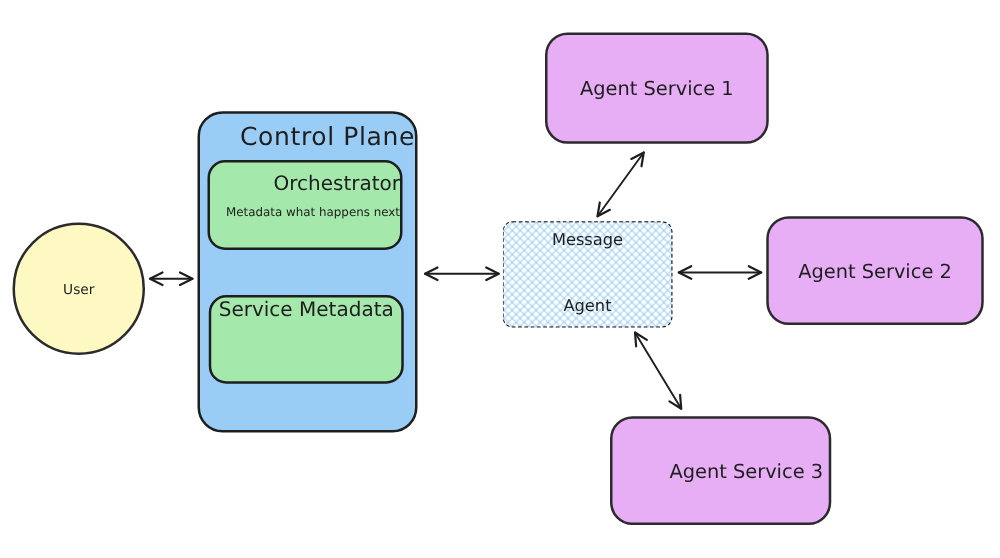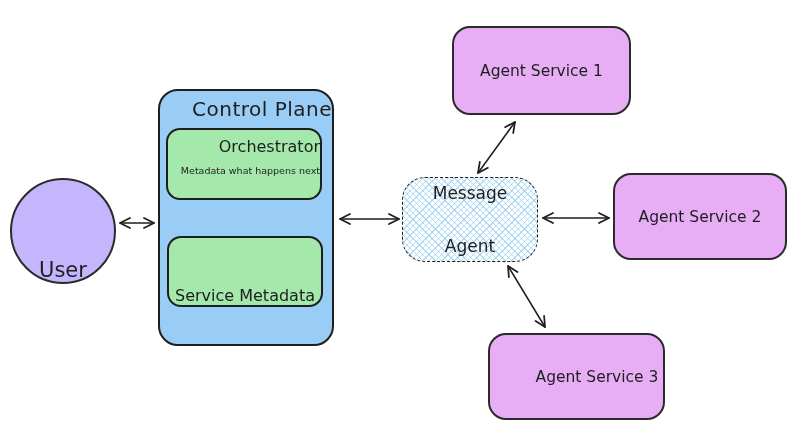--- a/index.html
+++ b/index.html
@@ -21,25 +21,24 @@
     box-sizing: border-box;
     display: flex;
     align-items: center;
     justify-content: center;
     text-align: center;
   }
   
   #user-node {
     left: 10px; top: 178px;
     width: 106px; height: 106px;
-    background: #c4b5fd;
+    background: #fef9c3;
     border: 2px solid #2b2b2b;
     border-radius: 50%;
-    font-size: 21px;
-    align-items: flex-end;
+    font-size: 11px;
   }
   
   #control-plane {
     left: 158px; top: 89px;
     width: 176px; height: 257px;
     background: #99cdf6;
     border: 2px solid #1e1e1e;
     border-radius: 20px;
     display: block;
   }
@@ -67,47 +66,47 @@
     font-size: 16px;
   }
   #orchestrator-subtitle {
     margin-top: 9px;
     font-size: 9.5px;
   }
   #service-metadata-node {
     left: 7px; top: 145px;
     width: 156px; height: 71px;
     display: flex;
-    align-items: flex-end;
+    align-items: flex-start;
     justify-content: center;
     font-size: 16px;
   }
   
   #message-queue-node {
     left: 402px; top: 177px;
     width: 136px; height: 85px;
     border: 1.6px dashed #1e1e1e;
-    border-radius: 23px;
+    border-radius: 8px;
     background:
       repeating-linear-gradient(45deg, rgba(130,193,235,0.55) 0px, rgba(130,193,235,0.55) 1px, transparent 1px, transparent 4.5px),
       repeating-linear-gradient(135deg, rgba(130,193,235,0.55) 0px, rgba(130,193,235,0.55) 1px, transparent 1px, transparent 4.5px),
       #fdfeff;
-    font-size: 17px;
+    font-size: 13px;
     line-height: 24px;
     flex-direction: column;
     gap: 29px;
   }
   
   .agent-box {
     background: #e7aef5;
     border: 2px solid #2b2b2b;
     border-radius: 18px;
     font-size: 15.5px;
   }
-  #agent-service-1 { left: 452px; top: 26px;  width: 179px; height: 89px; }
+  #agent-service-1 { left: 436px; top: 26px;  width: 179px; height: 89px; }
   #agent-service-2 { left: 613px; top: 173px; width: 174px; height: 87px; }
   #agent-service-3 { left: 488px; top: 333px; width: 177px; height: 87px; padding-left: 41px; }
 
   #arrows-layer {
     position: absolute;
     left: 0; top: 0;
     pointer-events: none;
   }
   .arrow {
     fill: none;

